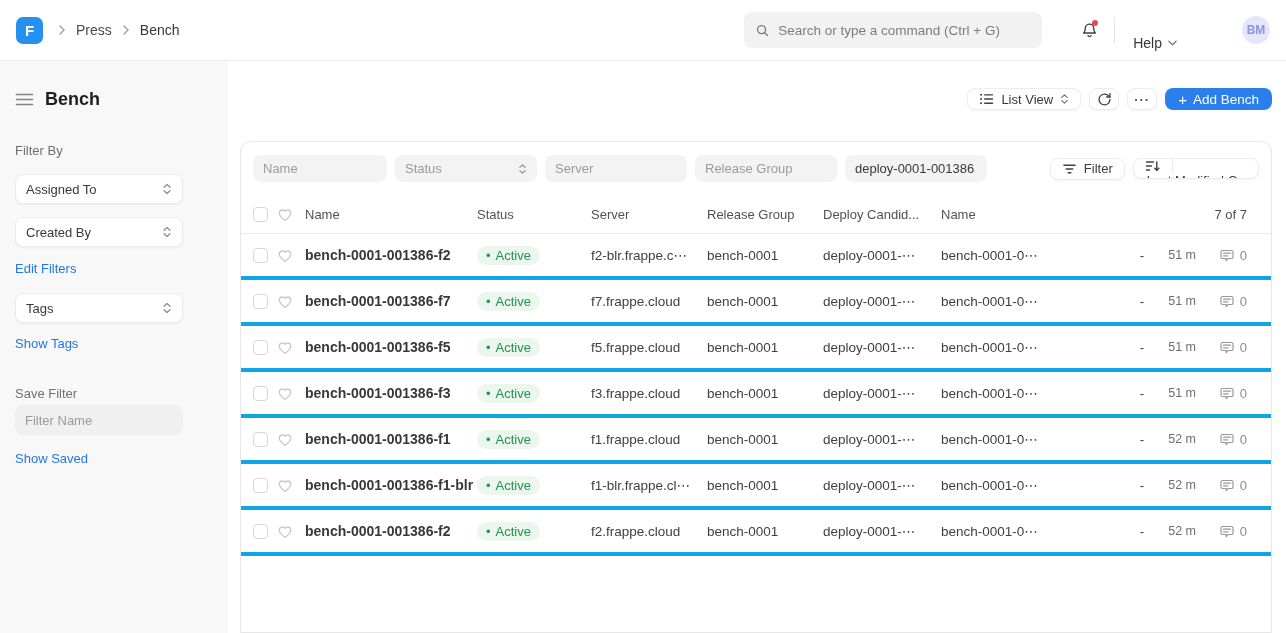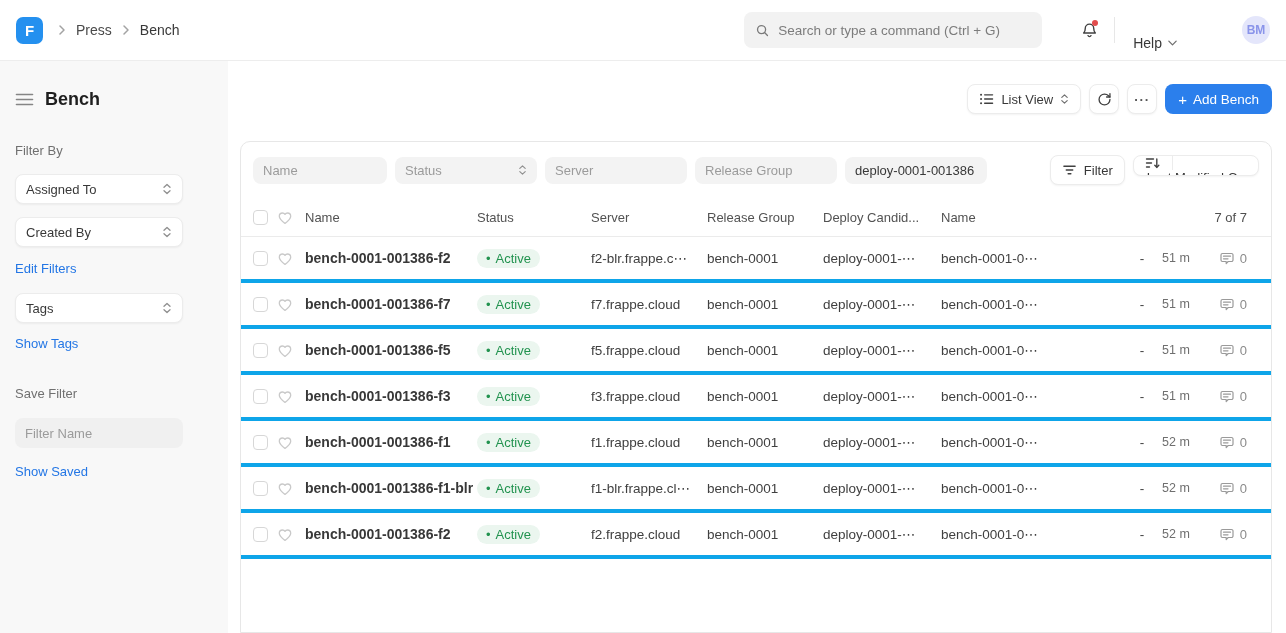--- a/index.html
+++ b/index.html
@@ -35,28 +35,28 @@
   .page-title { font-size:18px; font-weight:700; color:#1f1f1f; }
   .hamburger { display:flex; align-items:center; cursor:pointer; }
   .side-label { font-size:13px; color:#707070; font-weight:500; }
   .fb-label { margin-bottom:16px; }
   .side-select { width:168px; height:30px; background:#fff; border:1px solid #ececec; border-radius:8px;
     box-shadow:0 1px 2px rgba(0,0,0,.05); display:flex; align-items:center; justify-content:space-between;
     padding:0 10px; font-size:13px; color:#383838; cursor:pointer; }
   .sel-1 { margin-bottom:13px; } .sel-2 { margin-bottom:12px; } .sel-3 { margin-bottom:11px; }
   .side-link { font-size:13px; color:#2376e5; cursor:pointer; display:inline-block; }
   .lnk-1 { margin-bottom:17px; } .lnk-2 { margin-bottom:35px; } .lnk-3 { margin-top:16px; }
-  .sf-label { margin-bottom:17px; }
+  .sf-label { margin-bottom:4px; }
   .filter-name-input { width:168px; height:30px; background:#f0f0f0; border:none; border-radius:8px;
     padding:0 10px; font-size:13px; color:#383838; outline:none; font-family:inherit; }
   .filter-name-input::placeholder { color:#9b9b9b; }
 
   
   .toolbar { display:flex; justify-content:flex-end; align-items:center; gap:8px; height:30px; margin-bottom:27px; }
-  .btn { height:30px; border-radius:8px; background:#fff; border:1px solid #ececec;
+  .btn { height:22px; border-radius:8px; background:#fff; border:1px solid #ececec;
     box-shadow:0 1px 2px rgba(0,0,0,.05); font-size:13px; color:#383838; display:inline-flex;
     align-items:center; gap:7px; padding:0 11px; cursor:pointer; white-space:nowrap; }
   .btn-icononly { width:30px; padding:0; justify-content:center; }
   .btn-more { font-weight:700; color:#555; letter-spacing:1px; }
   .btn-primary { background:#2b7fec; border:none; color:#fff; font-size:13.5px; padding:0 13px; gap:6px;
     box-shadow:none; }
   .plus { font-size:15px; font-weight:400; line-height:1; }
 
   
   .card { flex:1; border:1px solid #e7e7e7; border-radius:10px 10px 0 0; background:#fff; overflow:hidden; }
@@ -79,21 +79,21 @@
   .thead { height:39px; border-bottom:1px solid #ebebeb; font-size:13px; color:#525252; }
   .trow { height:46px; border-bottom:4px solid #0ea5e9; font-size:13.5px; color:#404040; cursor:pointer; }
   .cell { white-space:nowrap; overflow:hidden; padding-right:6px; }
   .checkbox { width:15px; height:15px; border:1.5px solid #d7d7d7; border-radius:4px; background:#fff; cursor:pointer; }
   .heart { display:flex; align-items:center; cursor:pointer; }
   .cell-name { font-size:14px; font-weight:600; color:#383838; white-space:nowrap; overflow:hidden; }
   .badge { display:inline-flex; align-items:center; gap:5px; background:#ebf6ef; color:#22934f;
     border-radius:999px; padding:3px 9px; font-size:13px; line-height:1; }
   .badge .dot { font-size:13px; line-height:1; }
   .cell-dash { text-align:center; color:#404040; }
-  .cell-time { font-size:12.5px; color:#6f6f6f; white-space:nowrap; }
+  .cell-time { text-align:right; font-size:12.5px; color:#6f6f6f; white-space:nowrap; }
   .cell-comments { display:flex; align-items:center; justify-content:flex-end; gap:5px;
     color:#8b8b8b; font-size:13px; padding-right:12px; }
   .count { text-align:right; color:#4f4f4f; padding-right:12px; }
   svg { display:block; }
 </style>
 </head>
 <body>
 
 <header class="topbar">
   <div class="logo">F</div>

